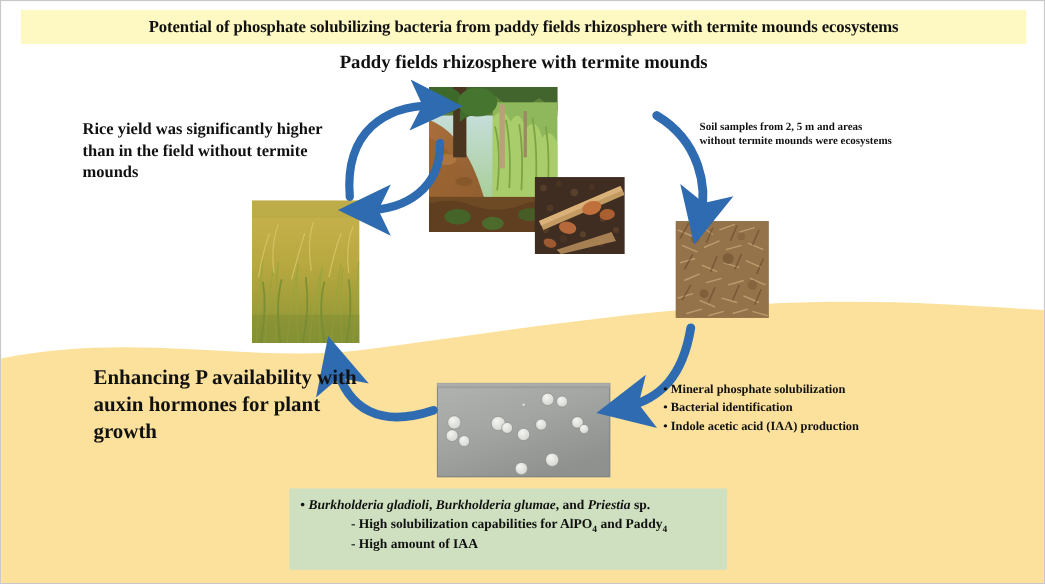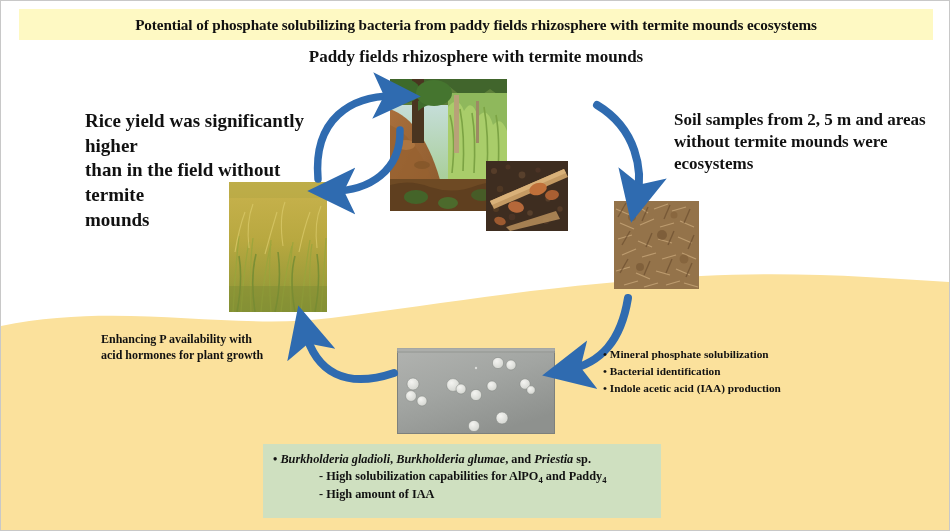--- a/index.html
+++ b/index.html
@@ -16,23 +16,23 @@
   #title-bar .t{font-weight:bold;font-size:15.2px;color:#111;letter-spacing:-0.1px;
                 white-space:nowrap;}
   #subtitle{position:absolute;left:0;top:46px;width:950px;text-align:center;
             font-weight:bold;font-size:17px;color:#111;}
 
   
   .photo{position:absolute;overflow:hidden;}
 
   
   .ann{position:absolute;font-weight:bold;color:#111;line-height:1.30;}
-  #ann-rice{left:84px;top:108px;width:245px;font-size:19px;}
-  #ann-soil{left:673px;top:108px;width:275px;font-size:17px;font-family:Liberation Serif, serif;}
-  #ann-auxin{left:100px;top:331px;width:250px;font-size:12px;}
+  #ann-rice{left:74px;top:108px;width:245px;font-size:15px;}
+  #ann-soil{left:635px;top:108px;width:275px;font-size:10px;font-family:Liberation Serif, serif;}
+  #ann-auxin{left:84px;top:331px;width:250px;font-size:19px;}
 
   #bullets{position:absolute;left:602px;top:345px;width:230px;font-size:11.3px;
            font-weight:bold;color:#111;line-height:1.50;}
   #bullets div{white-space:nowrap;}
 
   
   #conclusion{position:absolute;left:262px;top:443px;width:398px;height:74px;
               background:#cfe0c0;padding:7px 10px 0 10px;box-sizing:border-box;}
   #conclusion .l1{font-size:12.3px;font-weight:bold;color:#111;line-height:1.36;}
   #conclusion .l2{font-size:12.3px;font-weight:bold;color:#111;line-height:1.36;}
@@ -280,21 +280,21 @@
     <div>mounds</div>
   </div>
 
   <div class="ann" id="ann-soil">
     <div>Soil samples from 2, 5 m and areas</div>
     <div>without termite mounds were ecosystems</div>
   </div>
 
   <div class="ann" id="ann-auxin">
     <div>Enhancing P availability with</div>
-    <div>acid hormones for plant growth</div>
+    <div>auxin hormones for plant growth</div>
   </div>
 
   <div id="bullets">
     <div>• Mineral phosphate solubilization</div>
     <div>• Bacterial identification</div>
     <div>• Indole acetic acid (IAA) production</div>
   </div>
 
   <div id="conclusion">
     <div class="l1">

